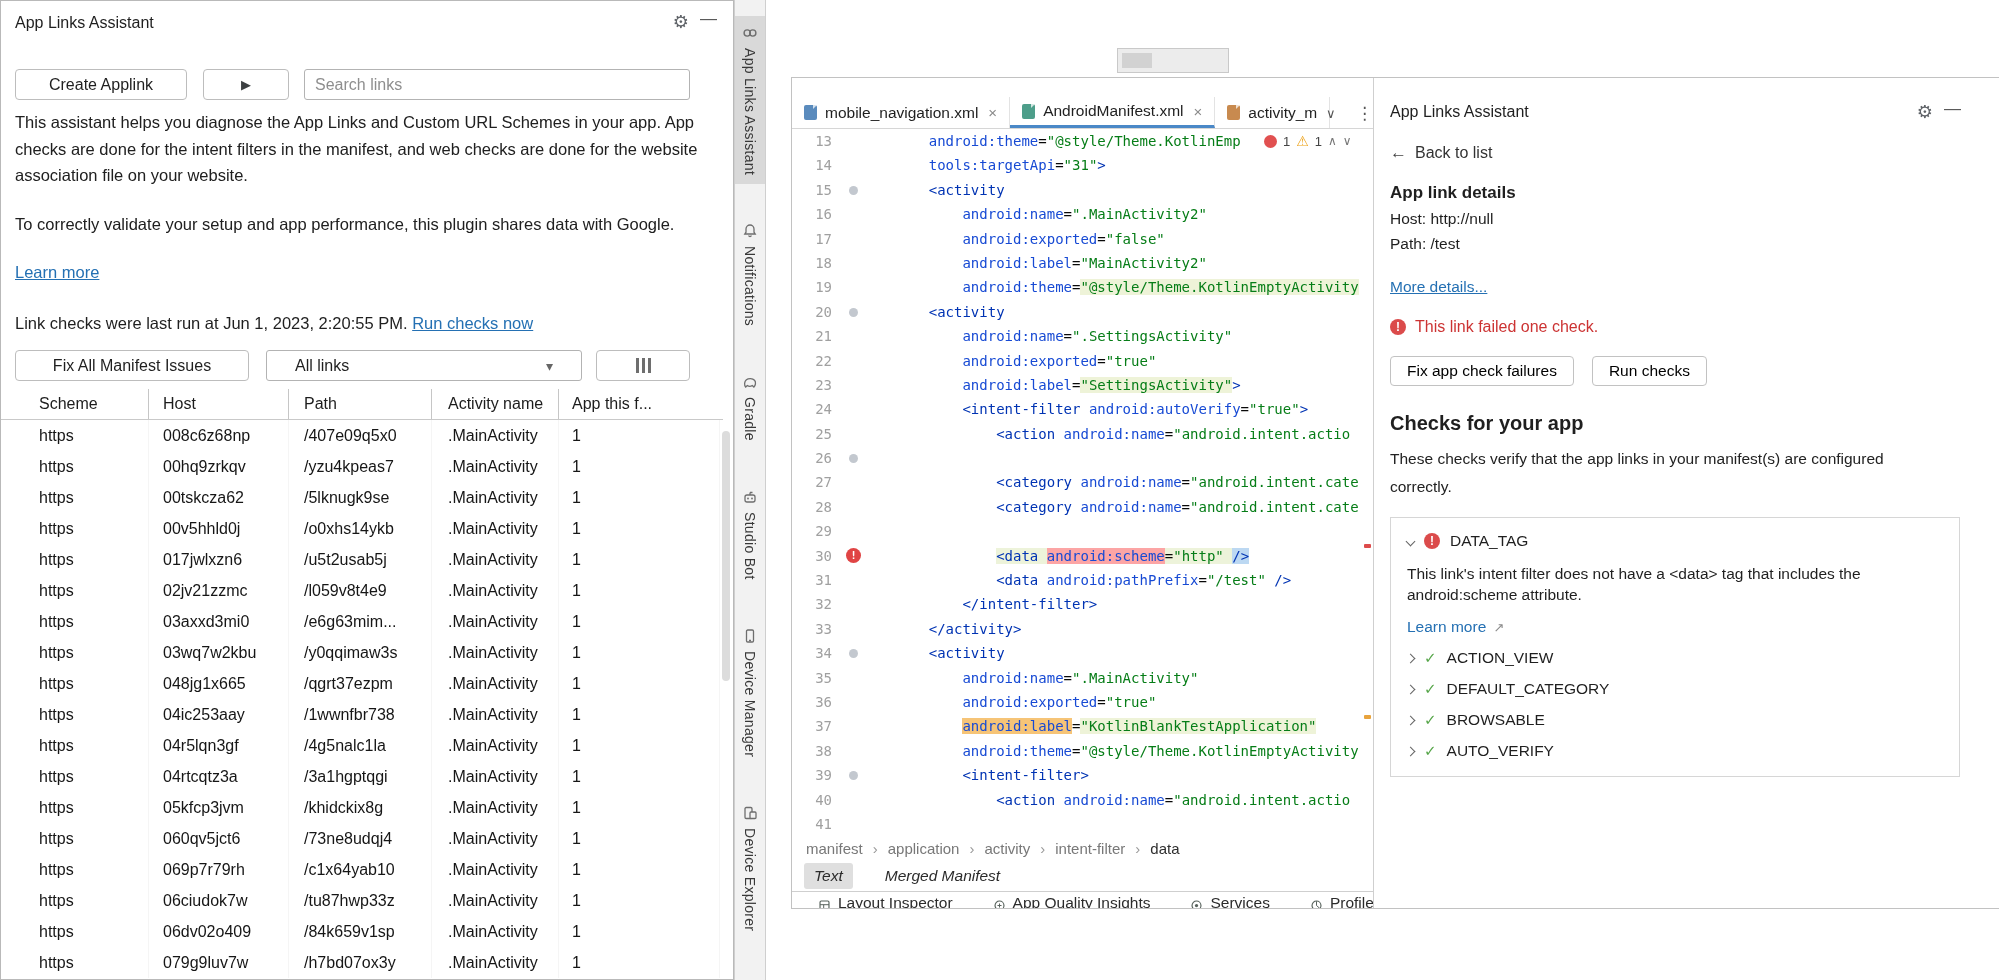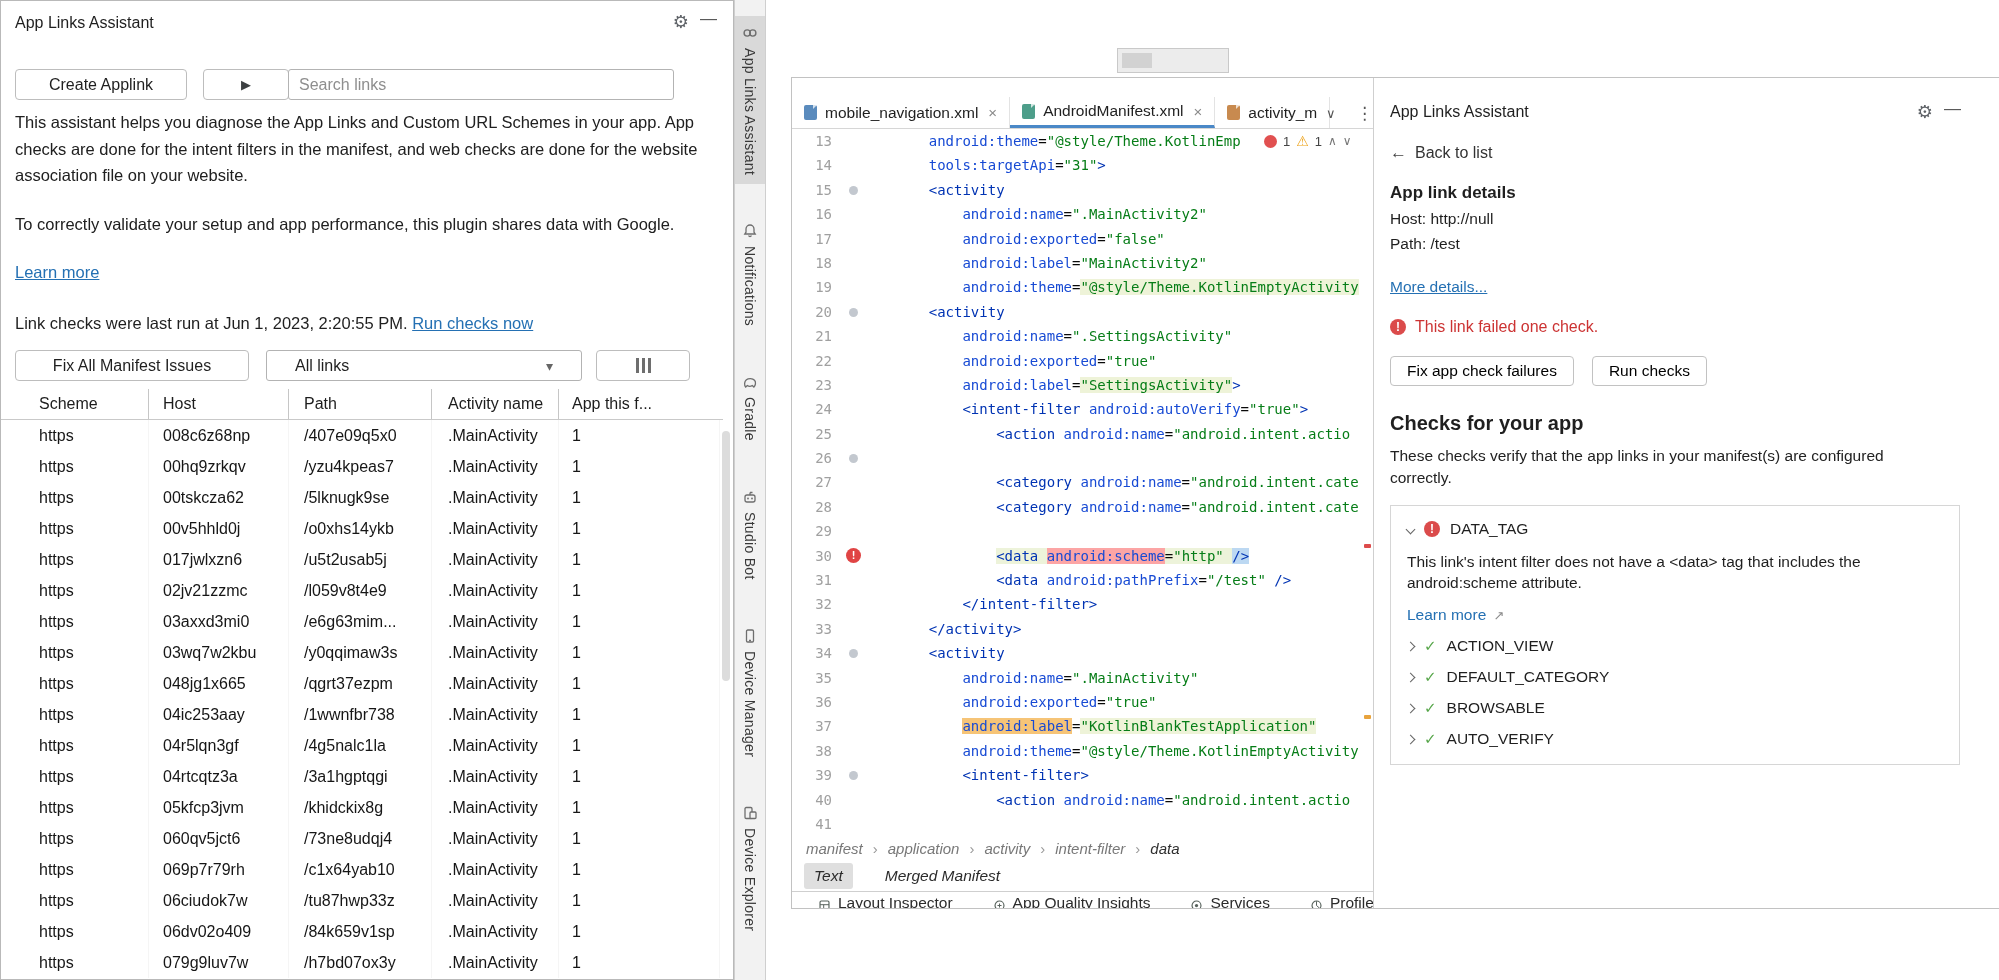--- a/index.html
+++ b/index.html
@@ -26,21 +26,21 @@
   .lw { position:absolute; left:0; top:0; width:734px; height:980px;
     background:#fff; border:1px solid #b9b9b9; overflow:hidden; }
   .lw-titlebar { position:absolute; left:0; top:0; width:100%; height:44px; }
   .lw-title { position:absolute; left:14px; top:13px; font-size:16px; }
   .win-gear { position:absolute; top:10px; font-size:18px; cursor:pointer; }
   .win-min  { position:absolute; top:8px;  font-size:17px; color:#555; cursor:pointer; }
   .lw .win-gear { right:44px; } .lw .win-min { right:16px; }
 
   .lw-create { position:absolute; left:14px; top:68px; width:172px; height:31px; }
   .lw-play   { position:absolute; left:202px; top:68px; width:86px; height:31px; font-size:13px; color:#3c3f41; }
-  .lw-search { position:absolute; left:287px; top:68px; width:386px; height:31px;
+  .lw-search { position:absolute; left:303px; top:68px; width:386px; height:31px;
     border:1px solid #b3b3b3; border-radius:3px; font-size:16px; padding:0 10px;
     color:#1f1f1f; outline:none; font-family:inherit; }
   .lw-search::placeholder { color:#8e8e8e; }
 
   .lw-p { position:absolute; left:14px; width:684px; font-size:16.5px; line-height:26.5px; color:#202020; }
   .lw-p1 { top:108px; }
   .lw-p2 { top:210px; }
   .lw-learn { position:absolute; left:14px; top:262px; font-size:16.5px; }
   .lw-lastrun { position:absolute; left:14px; top:313px; font-size:16.5px; }
 
@@ -128,21 +128,21 @@
   .inspect { position:absolute; left:466px; top:3px; display:flex; align-items:center;
     gap:6px; background:rgba(255,255,255,.95); padding:1px 6px; font-size:13px; color:#444; }
   .insp-err { width:13px; height:13px; border-radius:50%; background:#e15050; }
   .insp-warn { color:#eda116; font-size:14px; }
   .insp-chv { color:#777; font-size:12px; }
   .stripe { position:absolute; right:0; top:0; width:10px; height:100%; }
   .smark { position:absolute; right:2px; width:7px; height:4px; border-radius:1px; }
 
   .bcrumbs { height:23px; display:flex; align-items:center; gap:10px;
     padding-left:14px; font-size:15px; color:#787878; }
-  .bitem { cursor:pointer;font-style:italic; }
+  .bitem { cursor:pointer; }
   .bitem.last { color:#2f2f2f; }
   .bsep { color:#9a9a9a; }
 
   .btabs { height:31px; display:flex; align-items:center; gap:22px; padding-left:12px; font-size:15.5px;font-style:italic; }
   .btab { padding:4px 10px; border-radius:3px; color:#2b2b2b; cursor:pointer; }
   .btab.sel { background:#dfdfdf; }
 
   .bbar { height:19px; overflow:hidden; border-top:1px solid #cfcfcf;
     display:flex; gap:40px; padding-left:26px; align-items:flex-start; }
   .bbitem { display:flex; align-items:center; gap:7px; font-size:15.5px;
@@ -163,21 +163,21 @@
   .back-arrow { font-size:17px; color:#444; }
   .pd-heading { margin-top:20px; font-size:17px; font-weight:bold; }
   .pd-line { margin-top:7px; font-size:15.5px; }
   .pd-more { margin-top:25px; font-size:15.5px; }
   .failedrow { margin-top:22px; display:flex; align-items:center; gap:9px;
     color:#cc3333; font-size:16px; }
   .pbtns { margin-top:20px; display:flex; gap:18px; }
   .btn2 { border:1px solid #c2c2c2; border-radius:4px; background:#fff;
     padding:5px 16px; font-size:15.5px; cursor:pointer; }
   .checks-h { margin-top:26px; font-size:20px; font-weight:bold; }
-  .checks-desc { margin-top:10px; font-size:15.5px; line-height:22px; width:548px; color:#222; }
+  .checks-desc { margin-top:10px; font-size:15.5px; line-height:28px; width:548px; color:#222; }
   .checkbox-card { margin-top:16px; width:570px; border:1px solid #d6d6d6;
     background:#fff; padding:14px 16px 16px 16px; }
   .dtrow { display:flex; align-items:center; gap:10px; font-size:15.5px; cursor:pointer; }
   .dt-desc { margin-top:13px; font-size:15.5px; line-height:21px; width:520px; }
   .dt-learn { margin-top:13px; font-size:15.5px; }
   .ext-arrow { color:#8a8a8a; font-size:13px; margin-left:3px; }
   .checkrow { display:flex; align-items:center; gap:10px; margin-top:13px;
     font-size:15.5px; cursor:pointer; }
   .ckm { color:#57a64a; font-weight:bold; font-size:15px; }
 </style>

